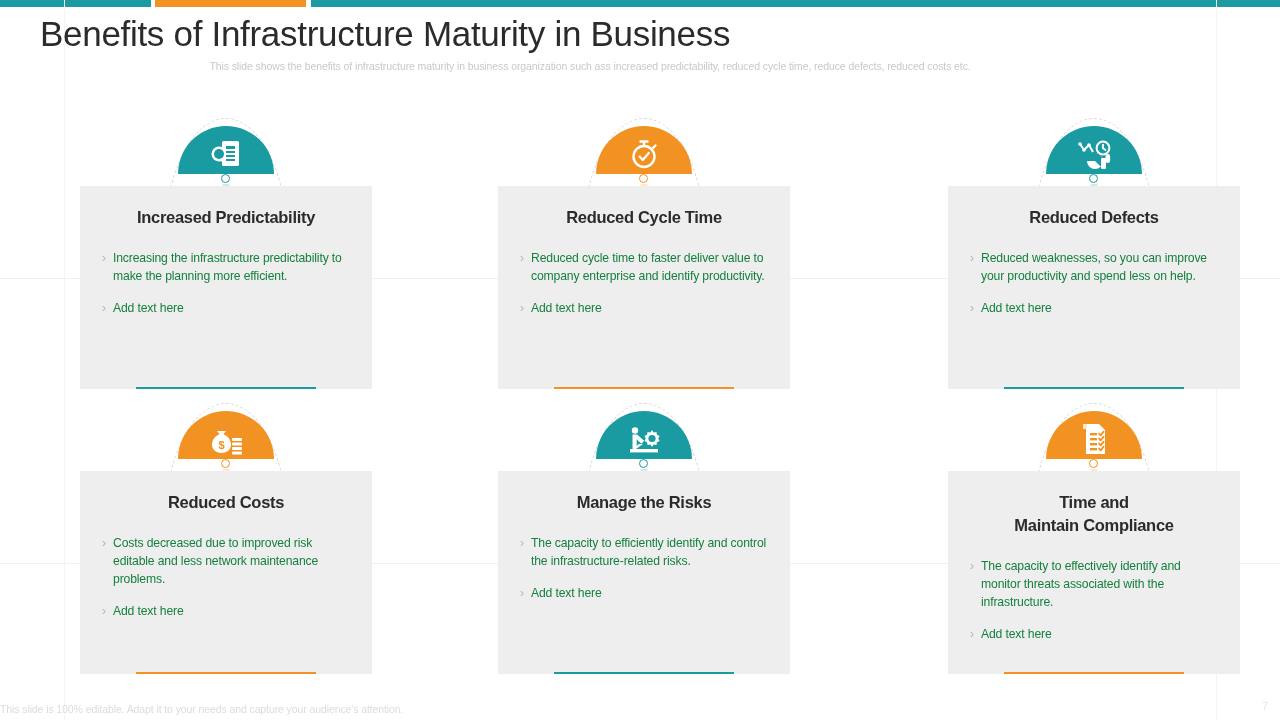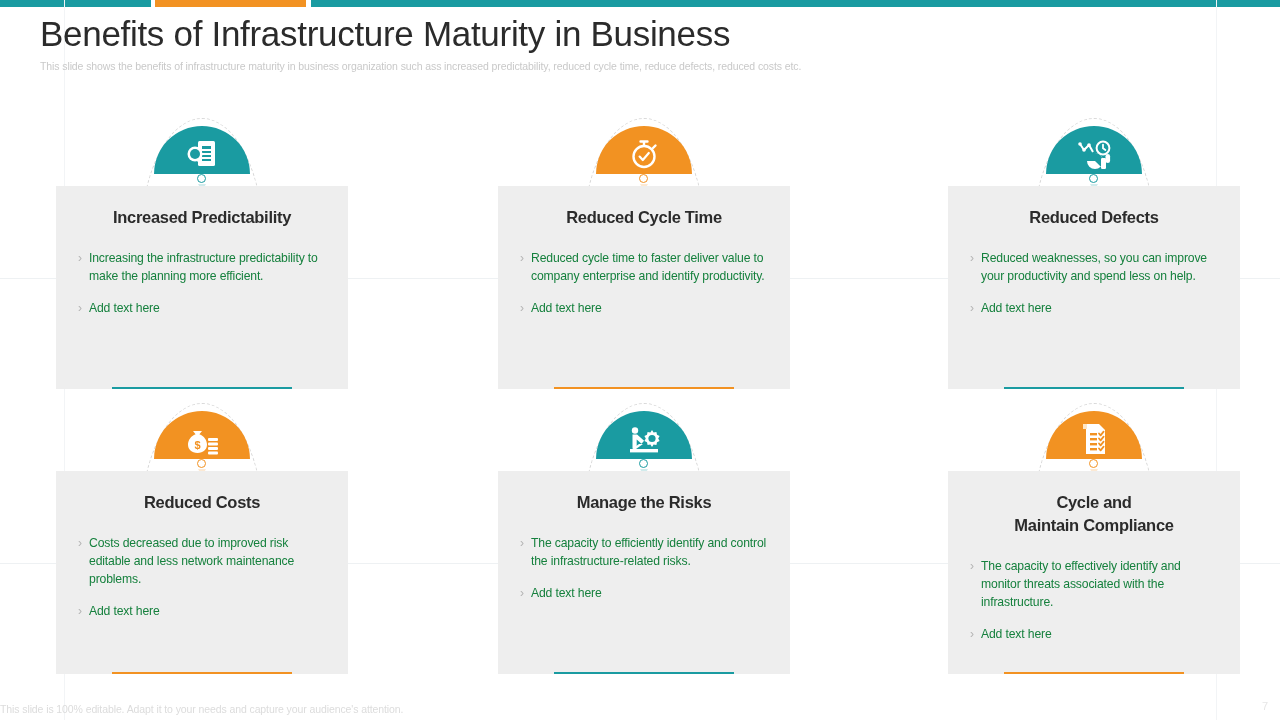--- a/index.html
+++ b/index.html
@@ -19,30 +19,31 @@
 
   
   .header { position: absolute; left: 28px; top: 12px; width: 1100px; margin-left: 12px; }
   .slide-title {
     font-size: 35px; font-weight: 400; color: #2b2b2b;
     letter-spacing: -0.3px; line-height: 44px; white-space: nowrap;
   }
   .slide-subtitle {
     margin-top: 4px; font-size: 10.5px; color: #c9c9c9; letter-spacing: -0.1px;
     white-space: nowrap;
+    text-align: center;
   }
 
   
   .guide-h { position: absolute; left: 0; width: 1280px; height: 1px; background: #eef1f3; }
   .guide-v { position: absolute; top: 0; width: 1px; height: 720px; background: #f2f4f6; }
 
   
   .grid { position: absolute; left: 0; top: 0; width: 1280px; height: 720px; }
   .cell { position: absolute; width: 292px; }
-  .cell.c0 { left: 56px; }
+  .cell.c0 { left: 80px; }
   .cell.c1 { left: 498px; }
   .cell.c2 { left: 928px; padding-left: 20px; }
   .cell.r0 { top: 118px; }
   .cell.r1 { top: 403px; }
 
   
   .badge-wrap { position: relative; width: 292px; height: 68px; }
   .dashed-arc {
     position: absolute; left: 50%; top: 0; width: 124px; height: 248px;
     margin-left: -62px;
@@ -315,21 +316,21 @@
     <path d="M21 26.5 l1.6 1.8 3-3.6" stroke="#f29222" stroke-width="1.8" fill="none" stroke-linecap="round" stroke-linejoin="round"></path>
   </svg>
           </div>
           <div class="connector">
             <div class="conn-dot" style="border-color:#f29222"></div>
             <div class="conn-tri" style="border-top-color:#f2922233"></div>
           </div>
         </div>
         <div class="card">
           <div class="card-title">
-            <div>Cycle and</div>
+            <div>Time and</div>
             <div>Maintain Compliance</div>
           </div>
           <div class="bullets">
             <div class="bullet">
               <span class="chev">›</span>
               <span class="btext">The capacity to effectively identify and monitor threats associated with the infrastructure.</span>
             </div>
             <div class="bullet">
               <span class="chev">›</span>
               <span class="btext">Add text here</span>

